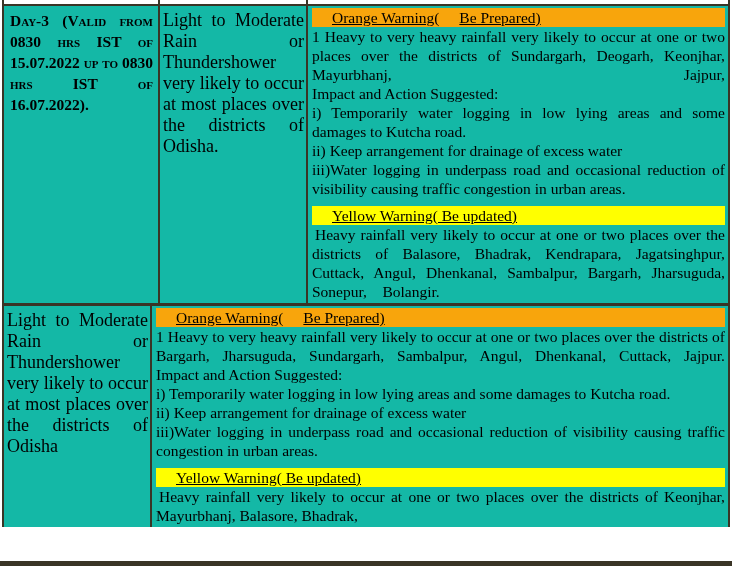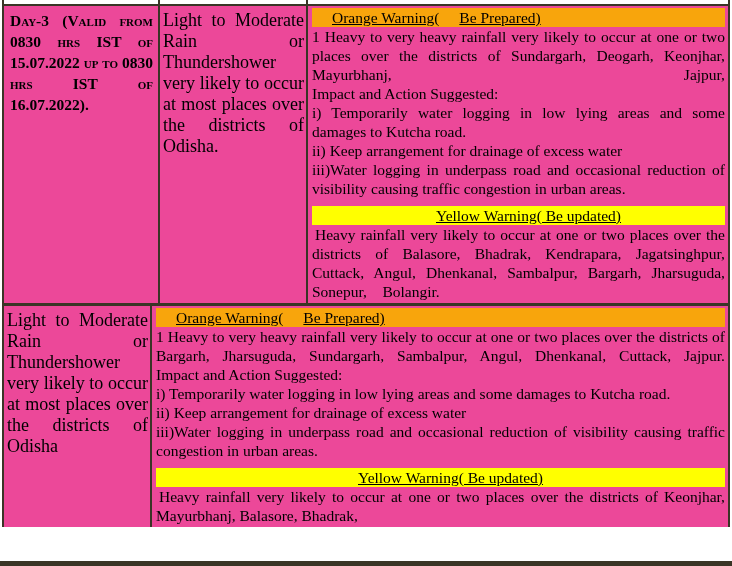--- a/index.html
+++ b/index.html
@@ -11,21 +11,21 @@
   }
 
   
   .sliver { position:absolute; top:0; left:2px; width:728px; height:4px; background:#fff; }
   .sliver .stub { position:absolute; top:0; width:2px; height:4px; background:var(--border-color,#3a3526); }
 
   .warn-table {
     position:absolute; top:4px; left:2px; width:728px;
     border:2px solid var(--border-color,#3a3526);
     border-bottom:none;
-    background:#ec4899;
+    background:#14b8a6;
   }
   .t-row { display:flex; align-items:stretch; }
   .t-row.first { min-height:292px; border-bottom:3px solid var(--border-color,#3a3526); }
 
   .cell { overflow:hidden; }
   .c-validity {
     width:156px; flex:0 0 156px;
     border-right:2px solid var(--border-color,#3a3526);
     padding:4px 5px 2px 6px;
     font-weight:bold; font-size:15.5px; line-height:21px;
@@ -40,21 +40,21 @@
     text-align:justify;
   }
   .c-warning {
     flex:1 1 auto;
     padding:2px 3px 2px 4px;
     font-size:15.5px; line-height:19px;
   }
 
   .hl { display:block; }
   .hl-orange { background:var(--orange-highlight,#f8a50c); }
-  .hl-yellow { background:var(--yellow-highlight,#ff0); margin-top:8px;text-align:center; }
+  .hl-yellow { background:var(--yellow-highlight,#ff0); margin-top:8px; }
   .hl .u { text-decoration:underline;padding-left:20px; }
   .b { font-weight:normal; }
 
   .jp { text-align:justify; }
   .jlast { text-align:justify; text-align-last:justify; }
   .impact-h { font-weight:normal; }
   .ybody { text-align:justify; text-indent:3px; }
 
   
   .bottom-crop {

